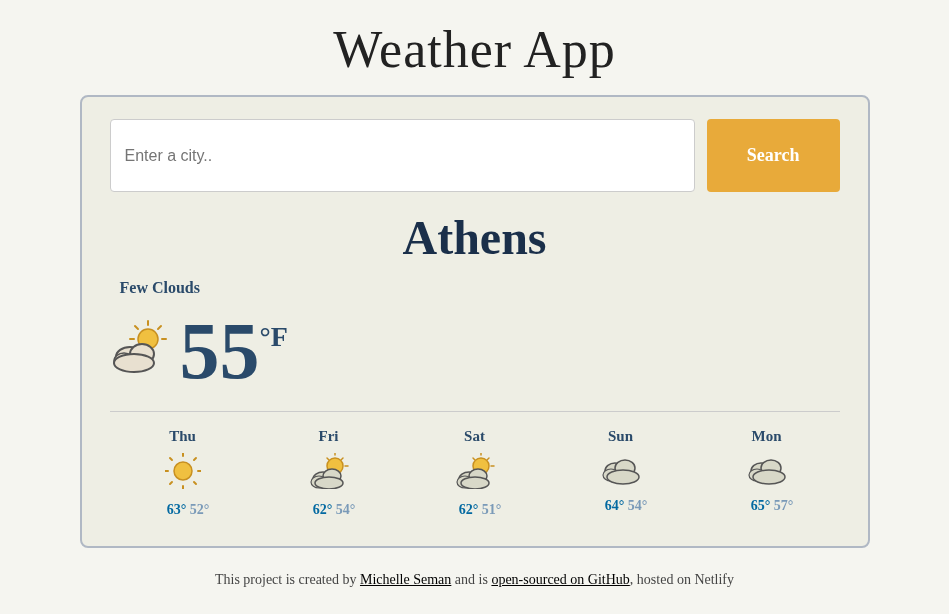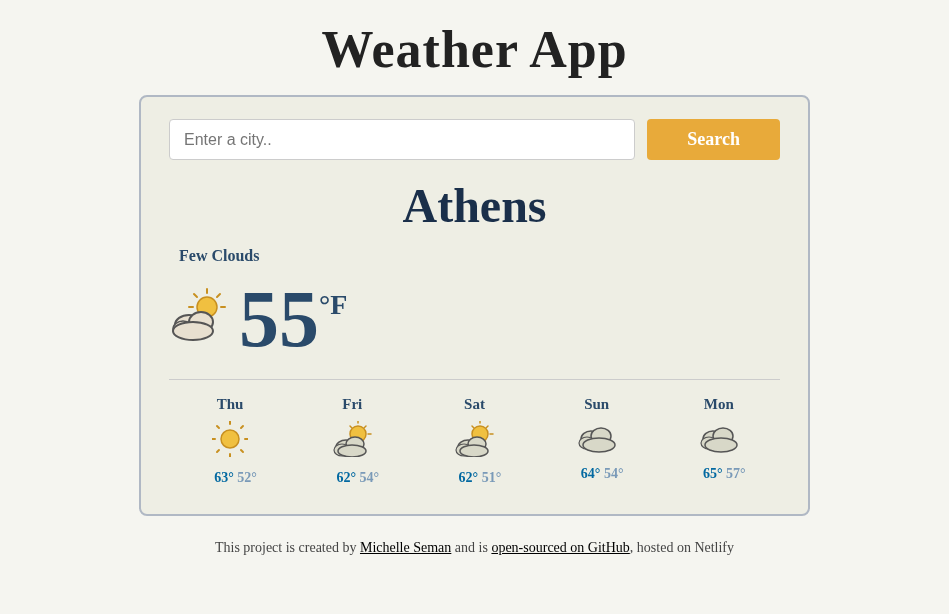--- a/index.html
+++ b/index.html
@@ -10,31 +10,31 @@
       display: flex;
       flex-direction: column;
       align-items: center;
       min-height: 614px;
       padding: 20px;
     }
 
     .app-title {
       font-family: 'Brush Script MT', cursive, Georgia, serif;
       font-size: 52px;
-      font-weight: bold;
+      font-weight: normal;
       color: #222;
       margin-bottom: 16px;
       letter-spacing: 1px;
     }
 
     .weather-card {
       background: #eeeee4;
       border: 2px solid #b0b8c4;
       border-radius: 8px;
-      width: 671px;
+      width: 790px;
       padding: 22px 28px 28px 28px;
     }
 
     .search-row {
       display: flex;
       gap: 12px;
       margin-bottom: 18px;
     }
 
     .search-input {
@@ -46,21 +46,21 @@
       background: #fff;
       color: #555;
       outline: none;
     }
 
     .search-button {
       background: #e8aa3a;
       color: #fff;
       border: none;
       border-radius: 4px;
-      padding: 10px 40px;
+      padding: 26px 40px;
       font-size: 18px;
       font-family: 'Georgia', serif;
       cursor: pointer;
       font-weight: bold;
     }
 
     .city-name {
       font-family: 'Brush Script MT', cursive, Georgia, serif;
       font-size: 48px;
       font-weight: bold;

